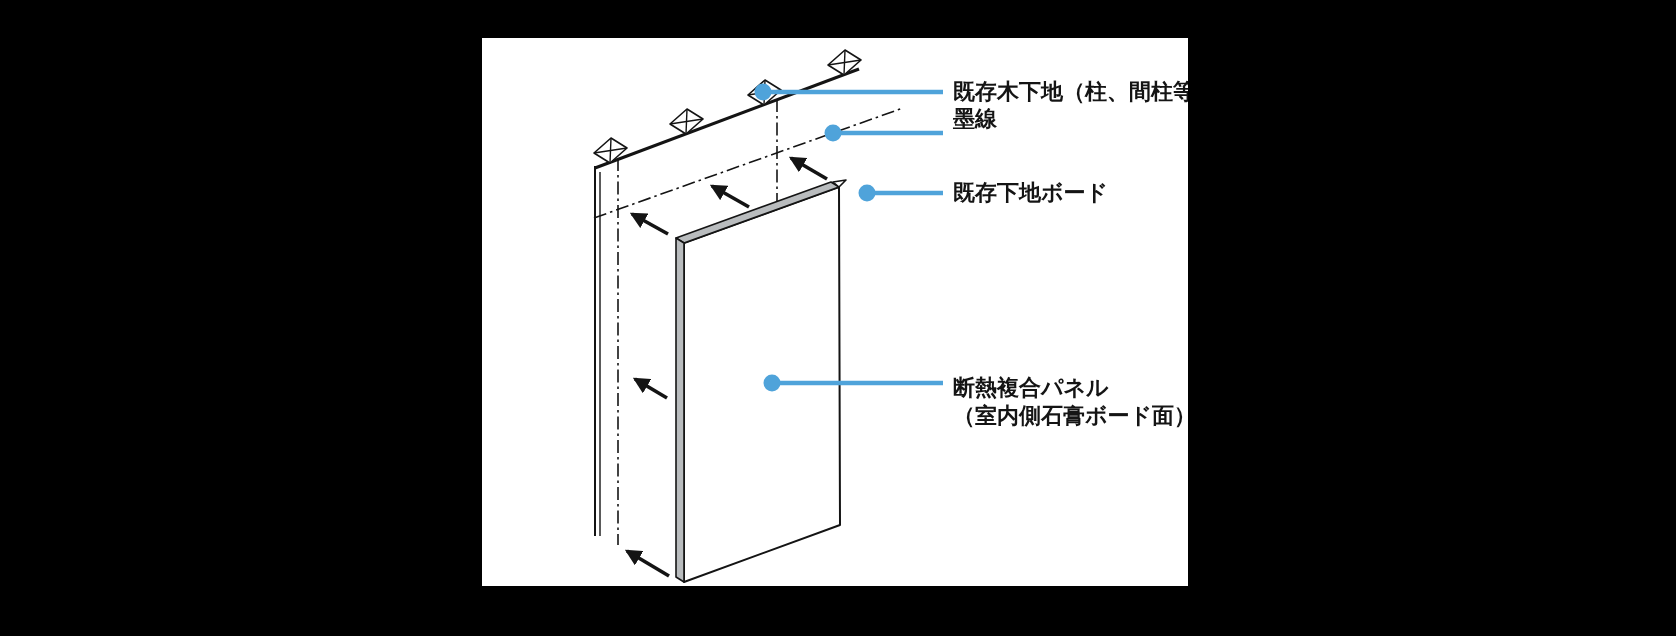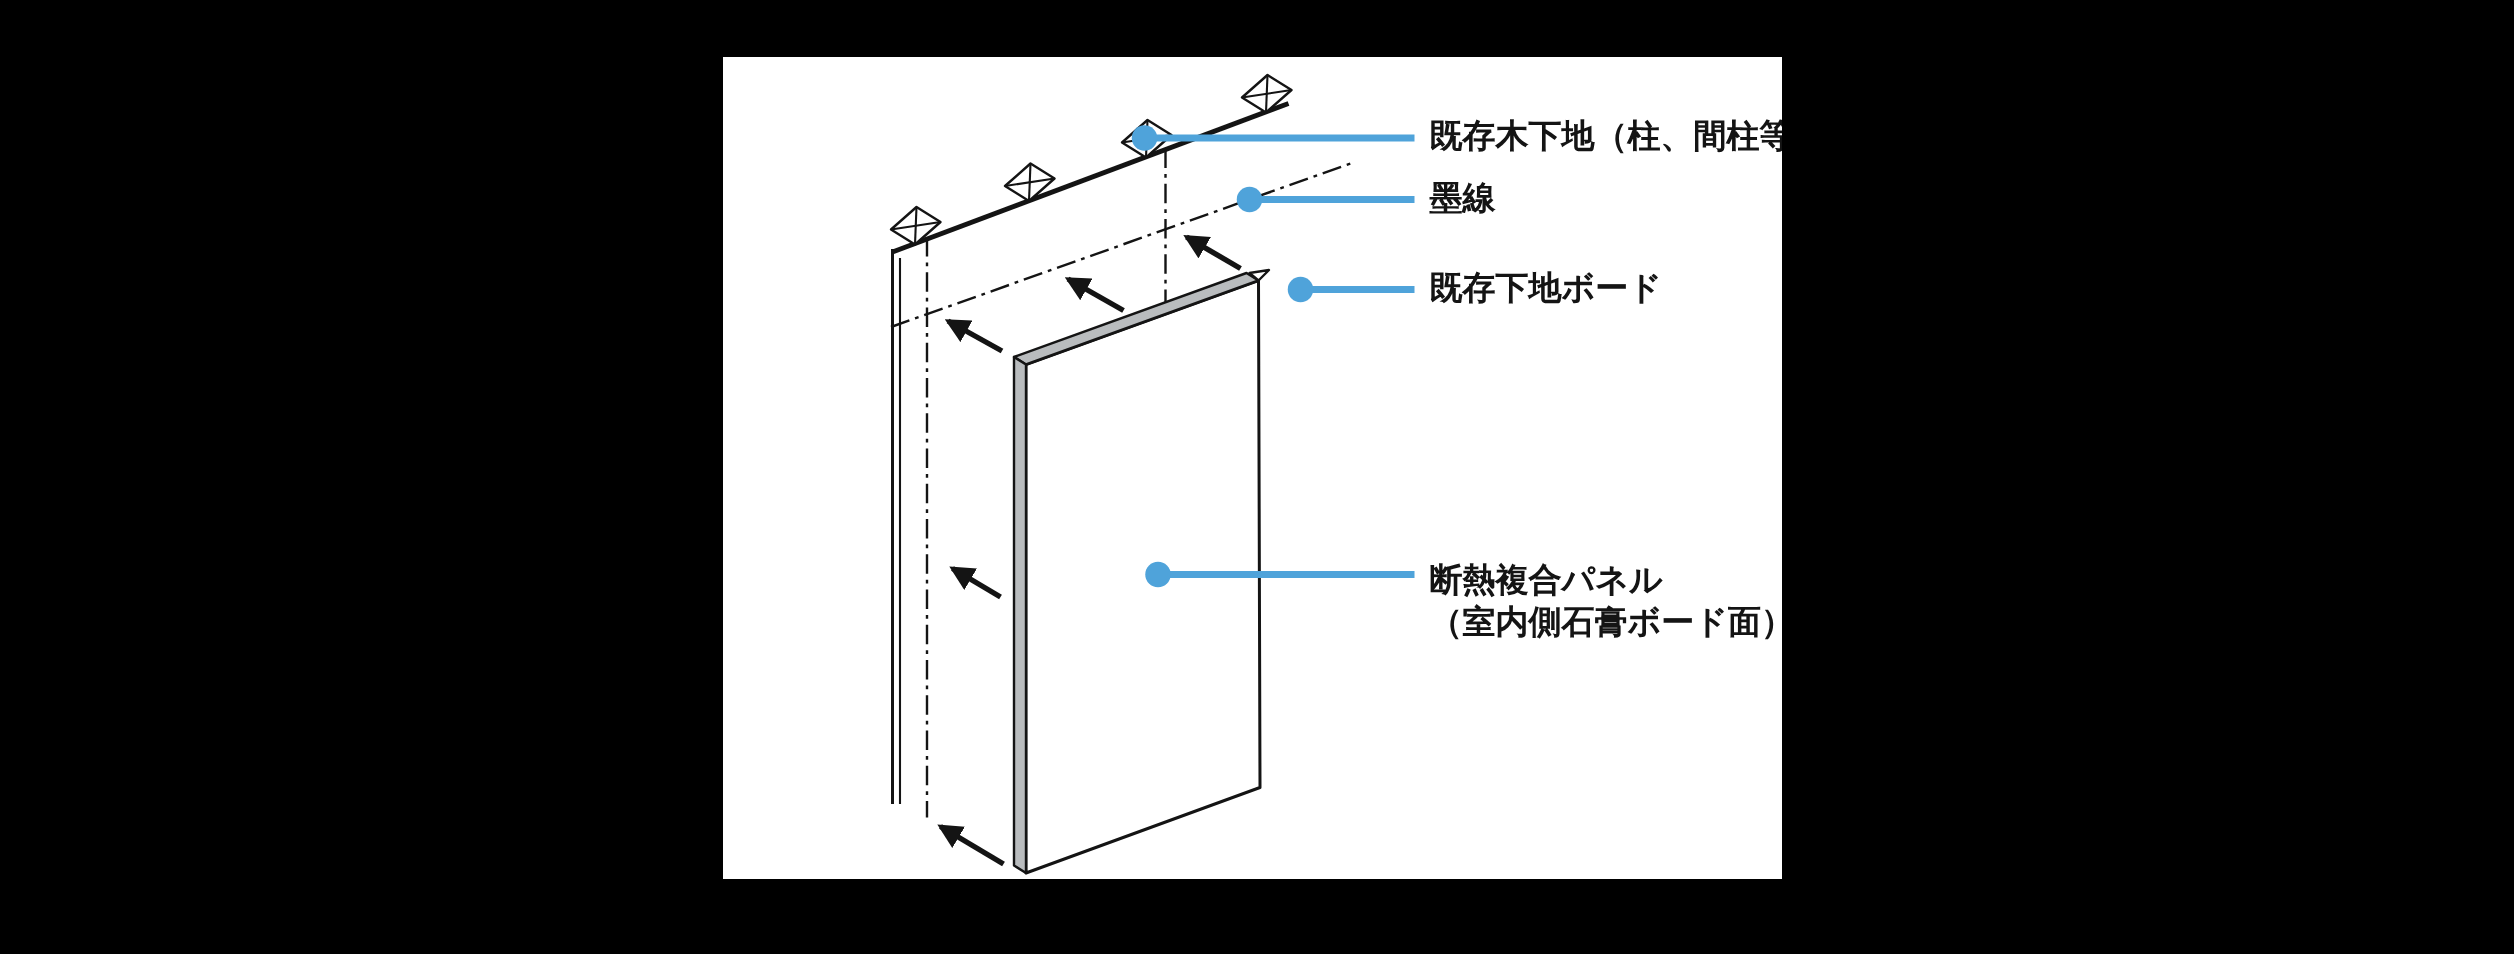--- a/index.html
+++ b/index.html
@@ -100,21 +100,21 @@
       <g>
         <circle class="dot" cx="763" cy="92" r="8.5"></circle>
         <circle class="dot" cx="833" cy="133" r="8.5"></circle>
         <circle class="dot" cx="867" cy="193" r="8.5"></circle>
         <circle class="dot" cx="772" cy="383" r="8.5"></circle>
       </g>
     </svg>
 
     <div class="label" style="top:40px">既存木下地（柱、間柱等）</div>
 
-    <div class="label" style="top:81px">墨線</div>
+    <div class="label" style="top:67px">墨線</div>
 
     <div class="label" style="top:141px">既存下地ボード</div>
 
     <div class="label" style="top:336px">
       <div>断熱複合パネル</div>
       <div>（室内側石膏ボード面）</div>
     </div>
 
   </div>
 </div>

